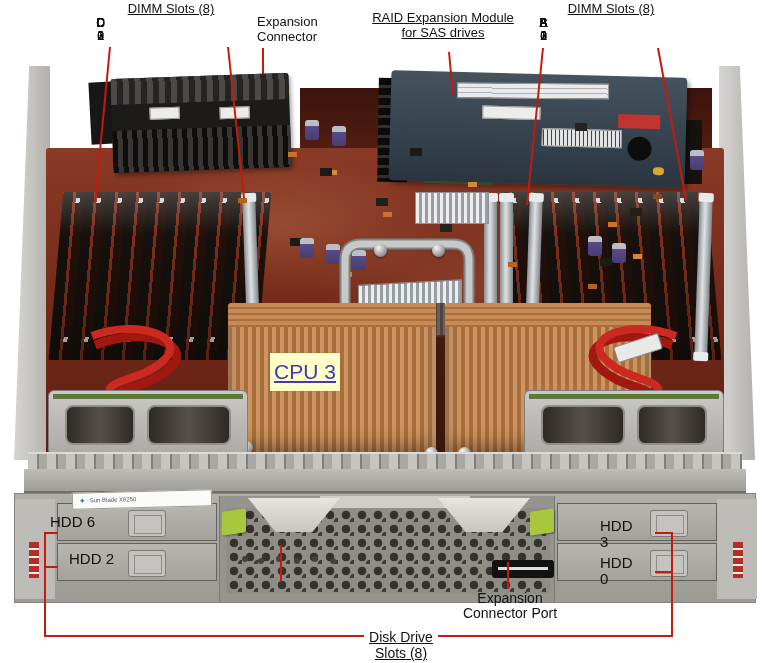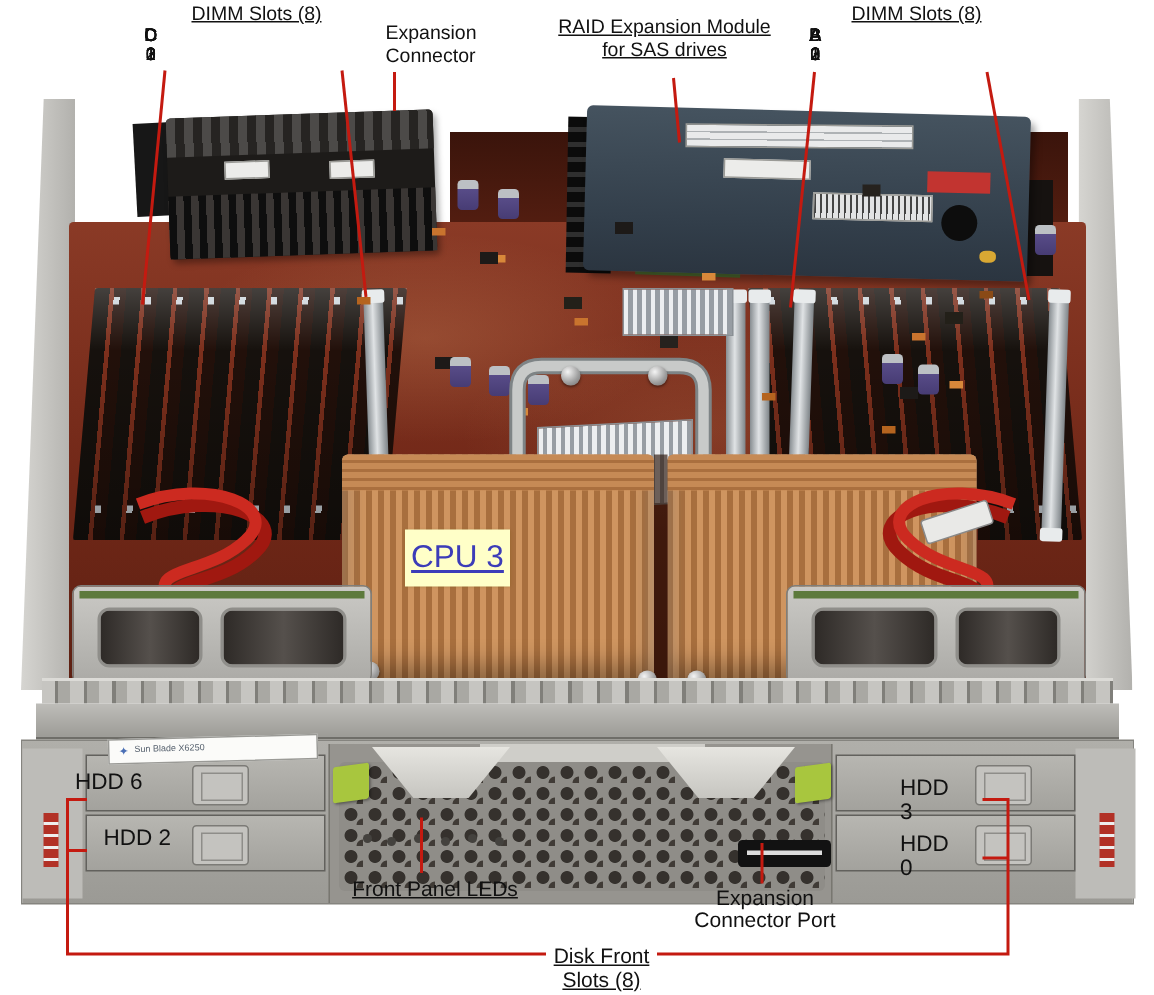--- a/index.html
+++ b/index.html
@@ -340,19 +340,18 @@
       <div class="dimm-col">3</div>
     </div>
 
     <div class="cpu-label" style="left:270px;top:353px;">CPU 3</div>
 
     <div class="hddtxt" style="left:50px;top:514px;">HDD 6</div>
     <div class="hddtxt" style="left:55px;top:551px;margin-left:14px;">HDD 2</div>
     <div class="hddtxt" style="left:600px;top:518px;">HDD 3</div>
     <div class="hddtxt" style="left:600px;top:555px;">HDD 0</div>
 
-    <div class="bigtxt u ctr" style="left:215px;top:585px;width:150px;">Front Panel LEDs</div>
     <div class="bigtxt ctr" style="left:445px;top:591px;width:130px;">Expansion</div>
     <div class="bigtxt ctr" style="left:445px;top:606px;width:130px;">Connector Port</div>
-    <div class="bigtxt u ctr" style="left:341px;top:630px;width:120px;">Disk Front</div>
+    <div class="bigtxt u ctr" style="left:341px;top:630px;width:120px;">Disk Drive</div>
     <div class="bigtxt u ctr" style="left:341px;top:646px;width:120px;">Slots (8)</div>
   </div>
 </div>
 
 </body></html>

